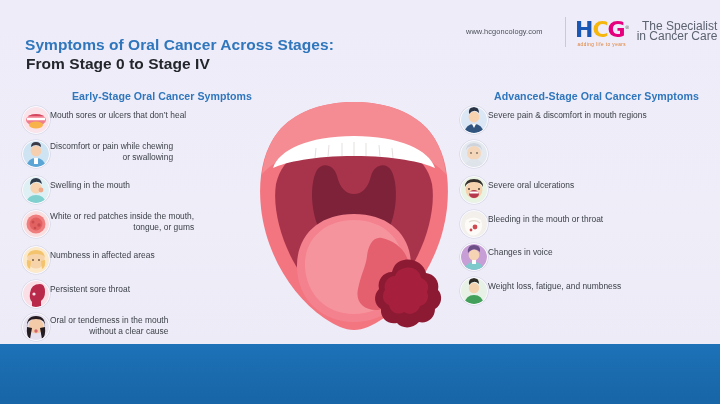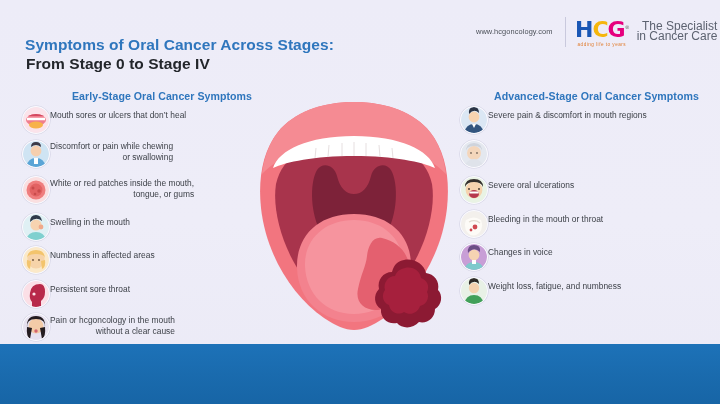--- a/index.html
+++ b/index.html
@@ -7,21 +7,21 @@
     width:720px;height:404px;overflow:hidden;
     background:#eceaf7;
     font-family:"Liberation Sans", sans-serif;
     -webkit-font-smoothing:antialiased;
   }
   .page{position:relative;width:720px;height:404px;
         background:linear-gradient(180deg,#edecf8 0%, #eeedf8 55%, #ebeaf6 100%);}
 
   
   .topbar{position:absolute;left:0;top:0;width:720px;height:58px;}
-  .site-url{position:absolute;left:476px;top:27px;font-size:7.4px;color:#4a4f57;letter-spacing:.1px;}
+  .site-url{position:absolute;left:466px;top:27px;font-size:7.4px;color:#4a4f57;letter-spacing:.1px;}
   .logo-wrap{position:absolute;left:565px;top:16px;display:flex;align-items:center;}
   .logo-div{width:1px;height:30px;background:#c9c9dd;margin-right:9px;}
   .logo-mark{position:relative;}
   .logo-letters{font-size:22px;font-weight:bold;line-height:22px;letter-spacing:-1px;font-family:"DejaVu Sans",sans-serif;}
   .lg-h{color:#1a57b5;}
   .lg-c{color:#f5b60d;}
   .lg-g{color:#e6007e;}
   .logo-reg{font-size:5px;color:#888;vertical-align:super;}
   .logo-tag{font-size:4.6px;color:#e07a2a;letter-spacing:.5px;margin-top:1px;text-align:center;}
   .logo-claim{margin-left:8px;font-size:12px;line-height:9.5px;color:#5c6270;text-align:right;}
@@ -115,20 +115,39 @@
               <path d="M3 26 q2 -9 10 -9 q8 0 10 9Z" fill="#5ba5d6"></path>
               <path d="M11 17 h4 v6 h-4Z" fill="#fff"></path>
             </g>
           </svg>
         </div>
         <div class="rtxt">
           <div>Discomfort or pain while chewing</div>
           <div>or swallowing</div>
         </div>
       </div>
+      <div class="row">
+        <div class="av">
+          <svg viewBox="0 0 26 26">
+            <defs>
+              <clipPath id="c_man-swollen-cheek-icon">
+                <circle cx="13" cy="13" r="13"></circle>
+              </clipPath>
+            </defs>
+            <g clip-path="url(#c_man-swollen-cheek-icon)">
+              <rect width="26" height="26" fill="#dff0f4"></rect>
+              <circle cx="13" cy="11" r="5.6" fill="#f7d3b0"></circle>
+              <path d="M7 8 q6 -6 12 -1 q-1 -6 -6 -6 q-6 0 -6 7Z" fill="#2f3a4a"></path>
+              <path d="M3 26 q2 -8 10 -8 q8 0 10 8Z" fill="#7fd0cf"></path>
+              <circle cx="18" cy="13" r="2.4" fill="#f0a98a"></circle>
+            </g>
+          </svg>
+        </div>
+        <div class="rtxt">Swelling in the mouth</div>
+      </div>
       <div class="row tall">
         <div class="av">
           <svg viewBox="0 0 26 26">
             <defs>
               <clipPath id="c_red-patch-tongue-icon">
                 <circle cx="13" cy="13" r="13"></circle>
               </clipPath>
             </defs>
             <g clip-path="url(#c_red-patch-tongue-icon)">
               <rect width="26" height="26" fill="#fadfe0"></rect>
@@ -137,39 +156,20 @@
               <circle cx="10" cy="11" r="1.5" fill="#c94b4b"></circle>
               <circle cx="16" cy="14" r="1.7" fill="#c94b4b"></circle>
               <circle cx="12" cy="17" r="1.3" fill="#c94b4b"></circle>
             </g>
           </svg>
         </div>
         <div class="rtxt">
           <div>White or red patches inside the mouth,</div>
           <div>tongue, or gums</div>
         </div>
-      </div>
-      <div class="row">
-        <div class="av">
-          <svg viewBox="0 0 26 26">
-            <defs>
-              <clipPath id="c_man-swollen-cheek-icon">
-                <circle cx="13" cy="13" r="13"></circle>
-              </clipPath>
-            </defs>
-            <g clip-path="url(#c_man-swollen-cheek-icon)">
-              <rect width="26" height="26" fill="#dff0f4"></rect>
-              <circle cx="13" cy="11" r="5.6" fill="#f7d3b0"></circle>
-              <path d="M7 8 q6 -6 12 -1 q-1 -6 -6 -6 q-6 0 -6 7Z" fill="#2f3a4a"></path>
-              <path d="M3 26 q2 -8 10 -8 q8 0 10 8Z" fill="#7fd0cf"></path>
-              <circle cx="18" cy="13" r="2.4" fill="#f0a98a"></circle>
-            </g>
-          </svg>
-        </div>
-        <div class="rtxt">Swelling in the mouth</div>
       </div>
       <div class="row">
         <div class="av">
           <svg viewBox="0 0 26 26">
             <defs>
               <clipPath id="c_blonde-woman-face-icon">
                 <circle cx="13" cy="13" r="13"></circle>
               </clipPath>
             </defs>
             <g clip-path="url(#c_blonde-woman-face-icon)">
@@ -214,21 +214,21 @@
               <rect width="26" height="26" fill="#e6e1ef"></rect>
               <circle cx="13" cy="12" r="7.4" fill="#f3cba8"></circle>
               <path d="M4 14 q-1 -12 9 -12 q10 0 9 12 q1 -9 -9 -9 q-10 0 -9 9Z" fill="#241c20"></path>
               <path d="M4 13 q-1 9 3 12 l2 -11Z" fill="#241c20"></path>
               <path d="M22 13 q1 9 -3 12 l-2 -11Z" fill="#241c20"></path>
               <circle cx="13" cy="17" r="1.7" fill="#d4636d"></circle>
             </g>
           </svg>
         </div>
         <div class="rtxt">
-          <div>Pain or hcgoncology in the mouth</div>
+          <div>Oral or tenderness in the mouth</div>
           <div>without a clear cause</div>
         </div>
       </div>
     </div>
 
   <div class="mouth">
     <svg viewBox="0 0 200 242" width="200" height="242">
 
       <path fill="#f2757f" d="M100 6 C132 6 160 16 176 36 C192 56 196 84 193 112 C188 158 162 200 130 222 C118 230 109 234 100 234 C91 234 82 230 70 222 C38 200 12 158 7 112 C4 84 8 56 24 36 C40 16 68 6 100 6 Z"></path>
 

